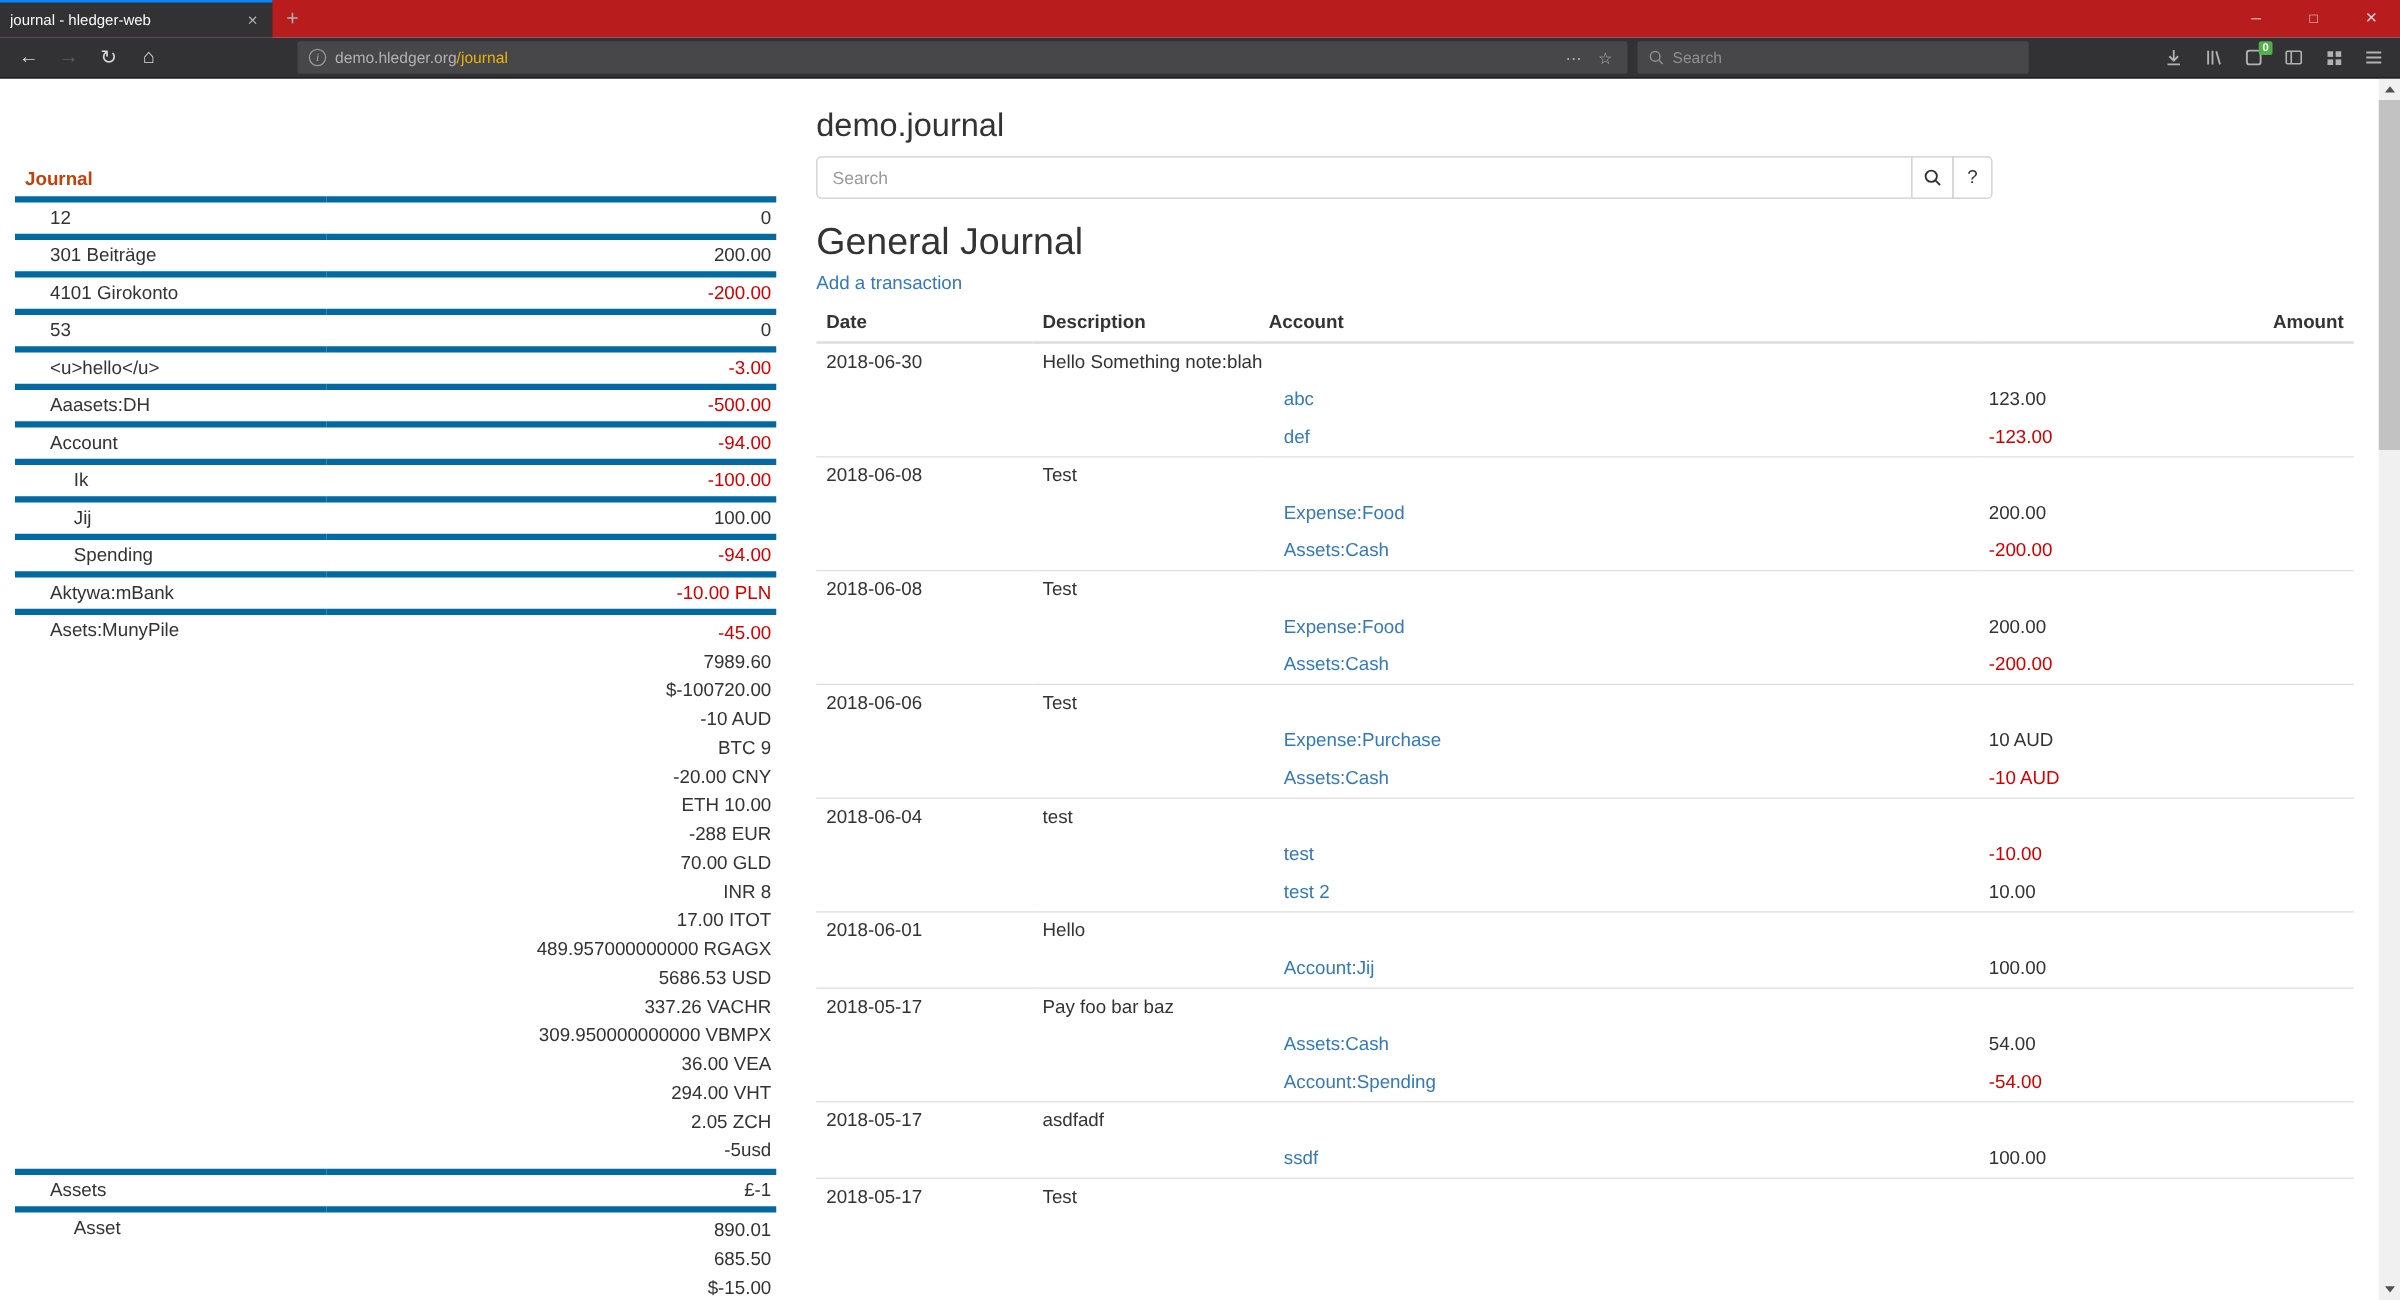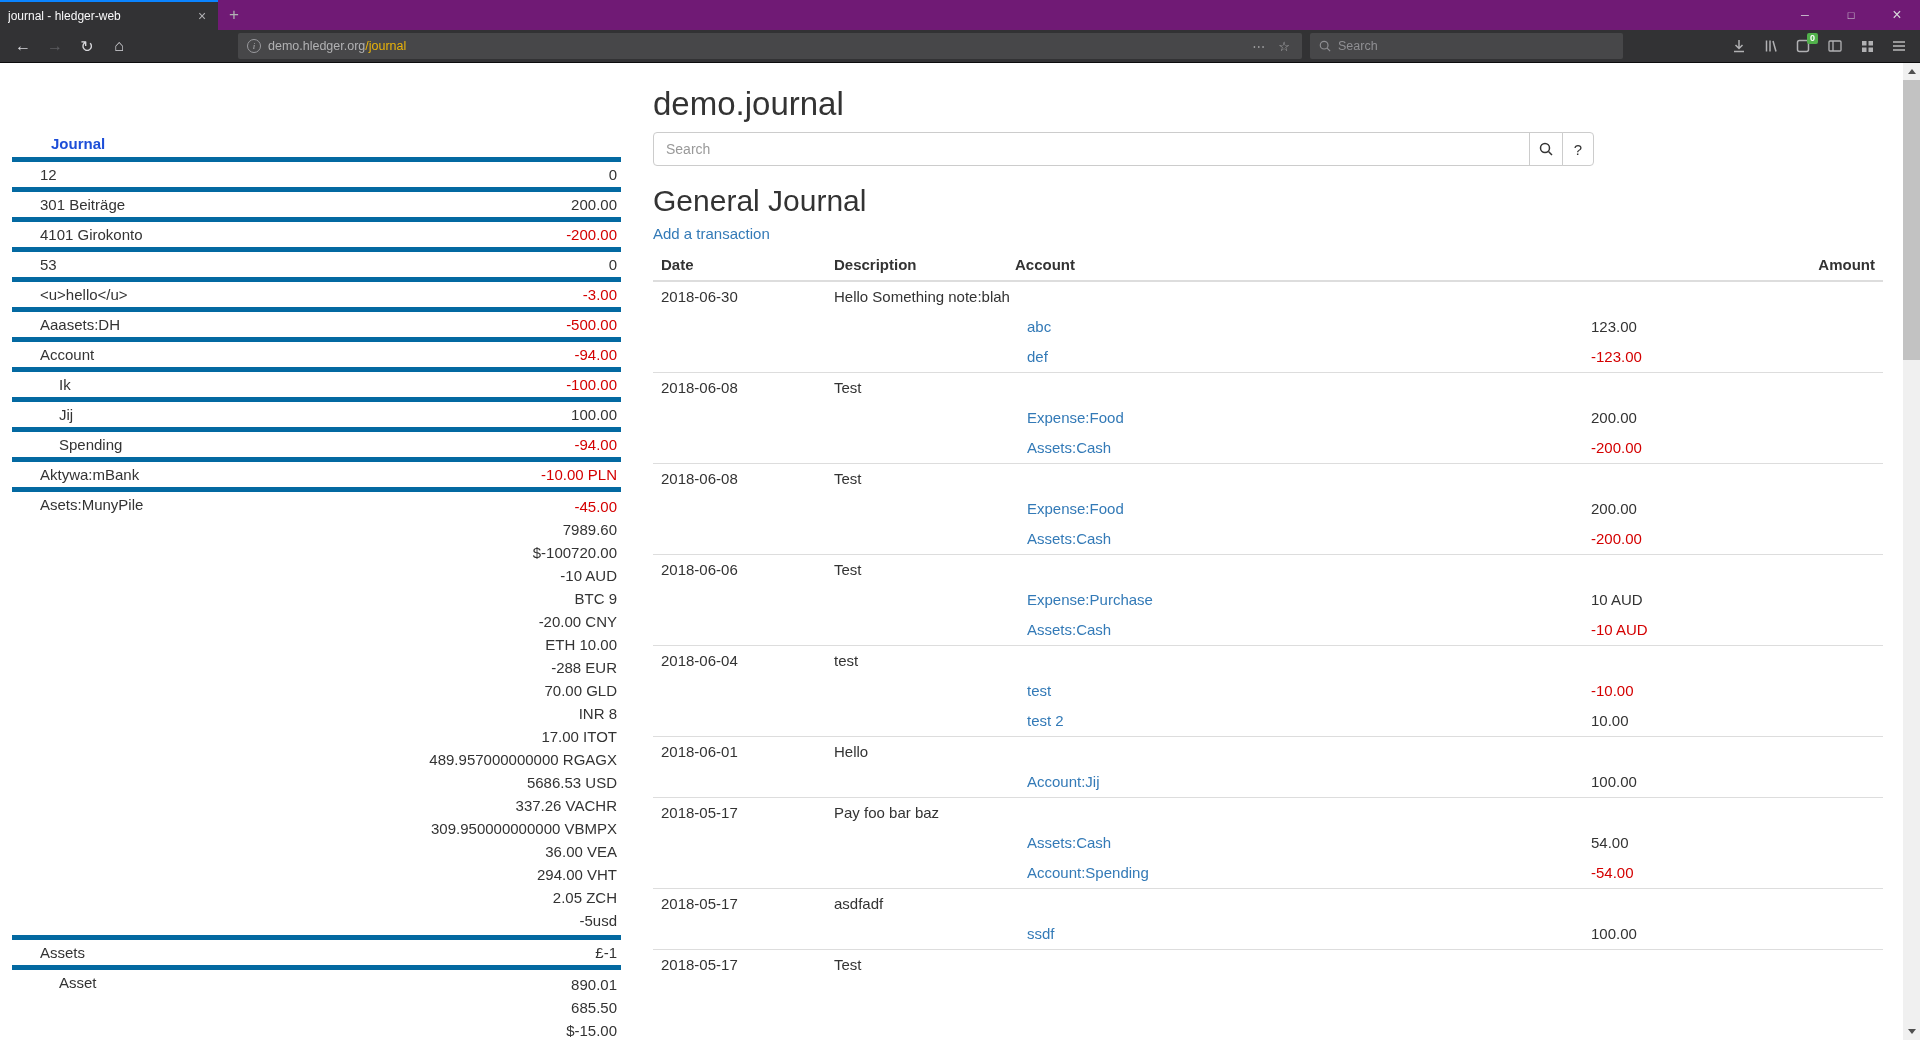--- a/index.html
+++ b/index.html
@@ -1,21 +1,21 @@
 <!DOCTYPE html>
 <html><head>
 <meta charset="utf-8">
 <style>
   *{box-sizing:border-box;margin:0;padding:0;}
   html,body{width:1920px;height:1040px;overflow:hidden;background:#fff;
     font-family:"Liberation Sans",sans-serif;}
   a{text-decoration:none;cursor:pointer;}
 
   
-  .tabbar{height:30px;background:#701a75;display:flex;align-items:stretch;color:#f9f9fa;}
+  .tabbar{height:30px;background:#b91c1c;display:flex;align-items:stretch;color:#f9f9fa;}
   .tab{width:218px;background:#323234;border-top:2px solid #0a84ff;display:flex;
     align-items:center;gap:6px;padding:0 8px;font-size:12px;}
   .tab-title{flex:1;white-space:nowrap;overflow:hidden;color:#f9f9fa;}
   .tab-close{color:#b1b1b3;font-size:14px;width:16px;text-align:center;}
   .newtab{width:32px;display:flex;align-items:center;justify-content:center;
     font-size:17px;color:#b1b1b3;}
   .win-controls{margin-left:auto;display:flex;}
   .win-btn{width:46px;display:flex;align-items:center;justify-content:center;
     color:#d7d7db;font-size:11px;}
   .win-btn.close{font-size:16px;}
@@ -44,33 +44,33 @@
     padding:0 3px;border-radius:2px;line-height:11px;font-weight:bold;}
 
   
   .page{position:absolute;top:63px;left:0;width:1920px;height:977px;background:#fff;
     overflow:hidden;color:#333;font-size:15px;}
 
   
   .sidebar{position:absolute;left:12px;top:67px;width:609px;}
   .sb-table{width:100%;border-collapse:collapse;}
   .sb-head td{padding:4px 4px 4px 8px;line-height:19px;}
-  .sb-head a{color:#1d4ed8;font-weight:bold;margin-left:31px;}
+  .sb-head a{color:#c2410c;font-weight:bold;}
   .sb-row td{border-top:5px solid #0369a1;padding:3px;vertical-align:top;line-height:19px;}
   .sb-acct a{color:#333;}
   .sb-acct.ind0{padding-left:28px;}
   .sb-acct.ind1{padding-left:47px;}
   .sb-amt{text-align:right;padding-right:4px !important;}
   .sb-amt div{line-height:19px;}
   .sb-amt.multi div{line-height:23px;}
   .neg{color:#d40000;}
 
   
   .main{position:absolute;left:653px;top:0;width:1230px;}
-  .page-title{font-size:33px;font-weight:500;color:#333;margin:23px 0 10px;line-height:1.1;}
+  .page-title{font-size:26px;font-weight:500;color:#333;margin:23px 0 10px;line-height:1.1;}
   .search-form{display:flex;width:941px;height:34px;}
   .search-input{flex:1;height:34px;border:1px solid #ccc;border-radius:4px 0 0 4px;
     padding:6px 12px;font-size:14px;color:#555;outline:none;}
   .search-input::placeholder{color:#999;}
   .btn{height:34px;border:1px solid #ccc;background:#fff;color:#333;font-size:15px;}
   .btn-search{width:34px;margin-left:-1px;display:flex;align-items:center;justify-content:center;}
   .btn-help{width:32px;border-radius:0 4px 4px 0;margin-left:-1px;}
   .section-heading{font-size:30px;font-weight:500;color:#333;margin:18px 0 8px;line-height:1.1;}
   .add-link{color:#337ab7;font-size:15px;display:inline-block;margin-bottom:2px;}
   .journal{width:100%;border-collapse:collapse;margin-top:6px;}

